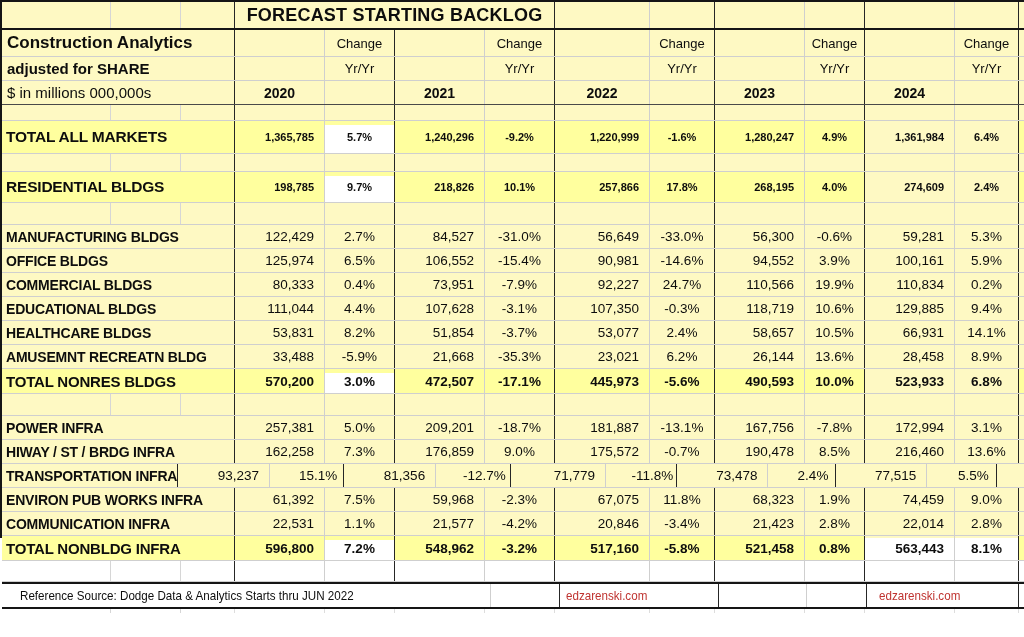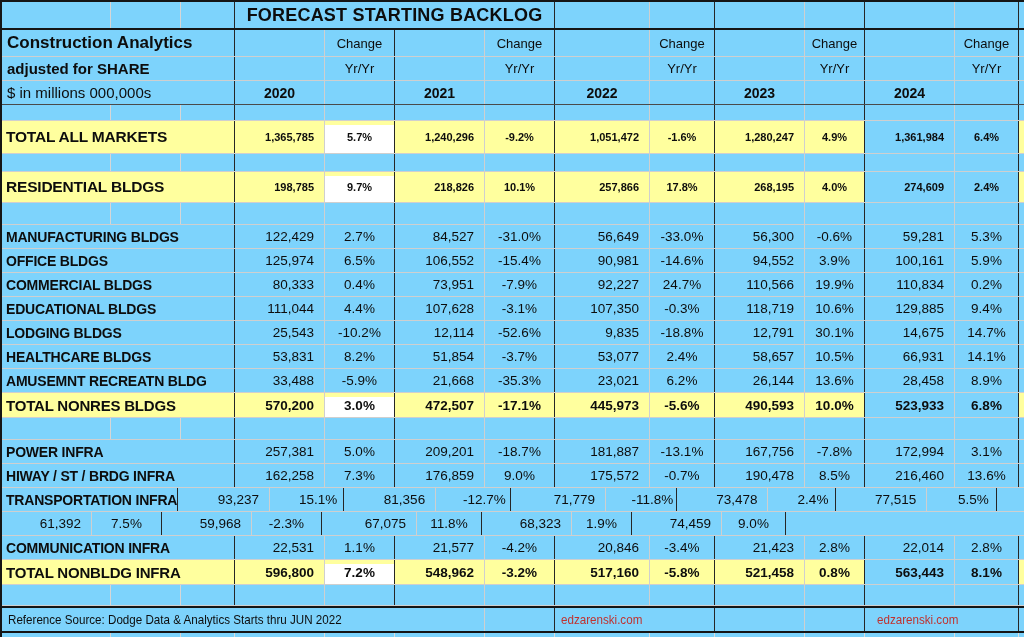--- a/index.html
+++ b/index.html
@@ -1,17 +1,17 @@
 <!DOCTYPE html>
 <html><head>
 <meta charset="utf-8">
 <style>
   html,body{margin:0;padding:0;background:#ffffff;}
   body{width:1024px;height:637px;font-family:"Liberation Sans",sans-serif;color:#0d0d0d;}
-  .sheet{box-sizing:border-box;width:1024px;height:637px;border-top:2px solid #151515;border-left:2px solid #151515;background:#7dd3fc;}
+  .sheet{box-sizing:border-box;width:1024px;height:538px;border-top:2px solid #151515;border-left:2px solid #151515;background:#fef9c3;}
   .row{display:flex;align-items:stretch;box-sizing:border-box;border-bottom:1px solid #cfcfcf;}
   .cell{box-sizing:border-box;display:flex;align-items:center;overflow:visible;}
   
   .c0{width:233px;position:relative;}
   .w90{width:90px}.w70{width:70px}.w95{width:95px}.w65{width:65px}.w60{width:60px}.w64{width:64px}
   .bR{border-right:1px solid #cfcfcf}
   .bRd{border-right:1.5px solid #262626}
   .lbl{padding-left:4px;font-weight:bold;font-size:14px;white-space:nowrap;letter-spacing:-0.2px;}
   .val{justify-content:flex-end;padding-right:10px;font-size:13.5px;}
   .chg{justify-content:center;font-size:13.5px;}
@@ -31,21 +31,21 @@
   .brand{font-size:17px;font-weight:bold;padding-left:5px;white-space:nowrap;}
   .sub{font-size:15px;font-weight:bold;padding-left:5px;white-space:nowrap;}
   .units{font-size:15px;padding-left:5px;white-space:nowrap;}
   .chead{justify-content:center;font-size:13px;}
   .year{justify-content:center;font-weight:bold;font-size:14px;}
   
   .spl i{position:absolute;top:0;bottom:0;width:0;border-right:1px solid #d6d6d6;}
   .sd1{left:108px}.sd2{left:178px}
   
   .footer-row{height:27px;border-top:2px solid #151515;border-bottom:2px solid #151515;}
-  .f-src{width:483px;padding-left:6px;white-space:nowrap;border-right:1px solid #cfcfcf;}
+  .f-src{width:483px;padding-left:6px;white-space:nowrap;border-right:1px solid #cfcfcf;margin-left:12px;}
   .narrow{display:inline-block;transform:scaleX(0.86);transform-origin:0 50%;font-size:13.5px;white-space:nowrap;}
   .site{color:#bf3330;}
   .f-c1{width:70px;border-right:1.5px solid #262626;}
   .f-c2{width:160px;padding-left:6px;border-right:1.5px solid #262626;}
   .f-c3{width:90px;border-right:1px solid #cfcfcf;}
   .f-c4{width:60px;border-right:1.5px solid #262626;}
   .f-c5{width:154px;padding-left:12px;border-right:1.5px solid #262626;}
   .bottom-strip{height:4px;border-bottom:none;}
   .bottom-strip .cell{border-right-color:#dddddd;}
 </style>
@@ -131,21 +131,21 @@
         <div class="cell w90 bR val"></div>
         <div class="cell w64 bRd chg"></div>
         <div class="cell sliver"></div>
       </div>
       <div class="row total big" style="height: 33px;">
         <div class="cell c0 bRd lbl hl">TOTAL ALL MARKETS</div>
         <div class="cell w90 bR val hl">1,365,785</div>
         <div class="cell w70 bRd chg strip">5.7%</div>
         <div class="cell w90 bR val hl">1,240,296</div>
         <div class="cell w70 bRd chg hl">-9.2%</div>
-        <div class="cell w95 bR val hl">1,051,472</div>
+        <div class="cell w95 bR val hl">1,220,999</div>
         <div class="cell w65 bRd chg hl">-1.6%</div>
         <div class="cell w90 bR val hl">1,280,247</div>
         <div class="cell w60 bRd chg hl">4.9%</div>
         <div class="cell w90 bR val">1,361,984</div>
         <div class="cell w64 bRd chg">6.4%</div>
         <div class="cell sliver hl"></div>
       </div>
       <div class="row spacer" style="height: 18px;">
         <div class="cell c0 bRd spl">
           <i class="sd1"></i>
@@ -244,34 +244,20 @@
         <div class="cell w70 bRd chg">-3.1%</div>
         <div class="cell w95 bR val">107,350</div>
         <div class="cell w65 bRd chg">-0.3%</div>
         <div class="cell w90 bR val">118,719</div>
         <div class="cell w60 bRd chg">10.6%</div>
         <div class="cell w90 bR val">129,885</div>
         <div class="cell w64 bRd chg">9.4%</div>
         <div class="cell sliver"></div>
       </div>
       <div class="row detail" style="height: 24px;">
-        <div class="cell c0 bRd lbl">LODGING BLDGS</div>
-        <div class="cell w90 bR val">25,543</div>
-        <div class="cell w70 bRd chg">-10.2%</div>
-        <div class="cell w90 bR val">12,114</div>
-        <div class="cell w70 bRd chg">-52.6%</div>
-        <div class="cell w95 bR val">9,835</div>
-        <div class="cell w65 bRd chg">-18.8%</div>
-        <div class="cell w90 bR val">12,791</div>
-        <div class="cell w60 bRd chg">30.1%</div>
-        <div class="cell w90 bR val">14,675</div>
-        <div class="cell w64 bRd chg">14.7%</div>
-        <div class="cell sliver"></div>
-      </div>
-      <div class="row detail" style="height: 24px;">
         <div class="cell c0 bRd lbl">HEALTHCARE BLDGS</div>
         <div class="cell w90 bR val">53,831</div>
         <div class="cell w70 bRd chg">8.2%</div>
         <div class="cell w90 bR val">51,854</div>
         <div class="cell w70 bRd chg">-3.7%</div>
         <div class="cell w95 bR val">53,077</div>
         <div class="cell w65 bRd chg">2.4%</div>
         <div class="cell w90 bR val">58,657</div>
         <div class="cell w60 bRd chg">10.5%</div>
         <div class="cell w90 bR val">66,931</div>
@@ -359,20 +345,21 @@
         <div class="cell w70 bRd chg">-12.7%</div>
         <div class="cell w95 bR val">71,779</div>
         <div class="cell w65 bRd chg">-11.8%</div>
         <div class="cell w90 bR val">73,478</div>
         <div class="cell w60 bRd chg">2.4%</div>
         <div class="cell w90 bR val">77,515</div>
         <div class="cell w64 bRd chg">5.5%</div>
         <div class="cell sliver"></div>
       </div>
       <div class="row detail" style="height: 24px;">
+        <div class="cell c0 bRd lbl">ENVIRON PUB WORKS INFRA</div>
         <div class="cell w90 bR val">61,392</div>
         <div class="cell w70 bRd chg">7.5%</div>
         <div class="cell w90 bR val">59,968</div>
         <div class="cell w70 bRd chg">-2.3%</div>
         <div class="cell w95 bR val">67,075</div>
         <div class="cell w65 bRd chg">11.8%</div>
         <div class="cell w90 bR val">68,323</div>
         <div class="cell w60 bRd chg">1.9%</div>
         <div class="cell w90 bR val">74,459</div>
         <div class="cell w64 bRd chg">9.0%</div>

